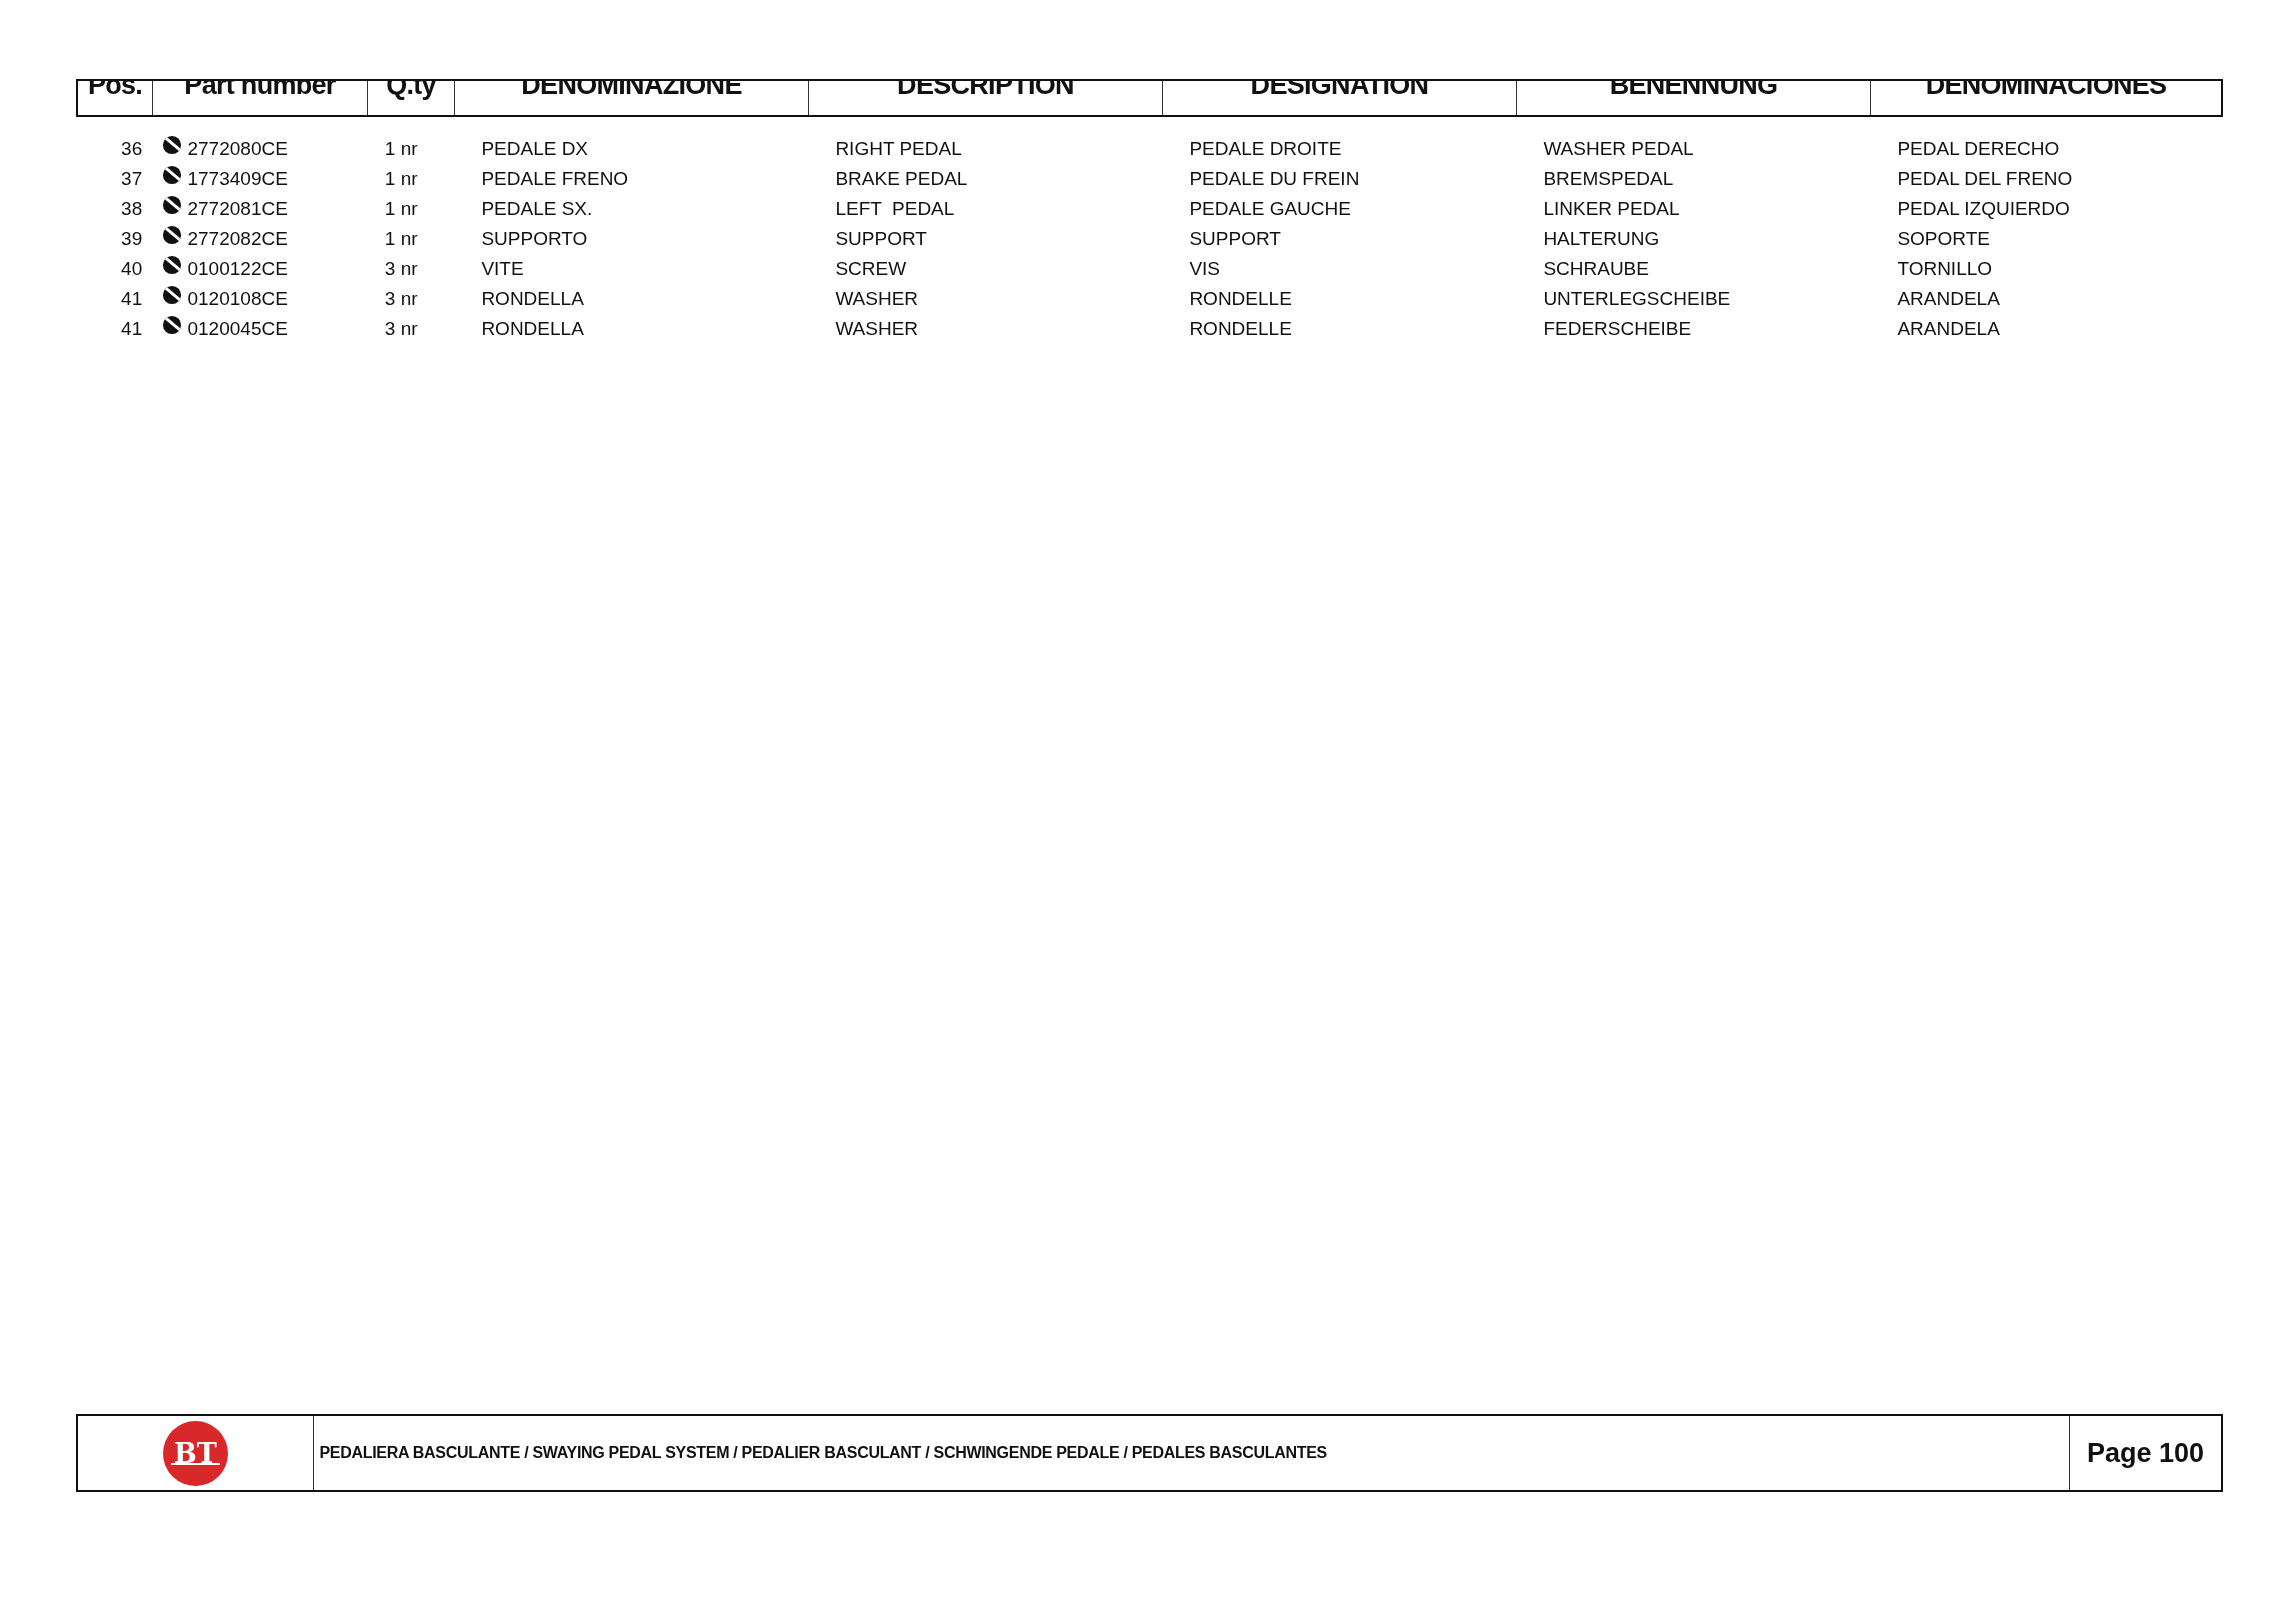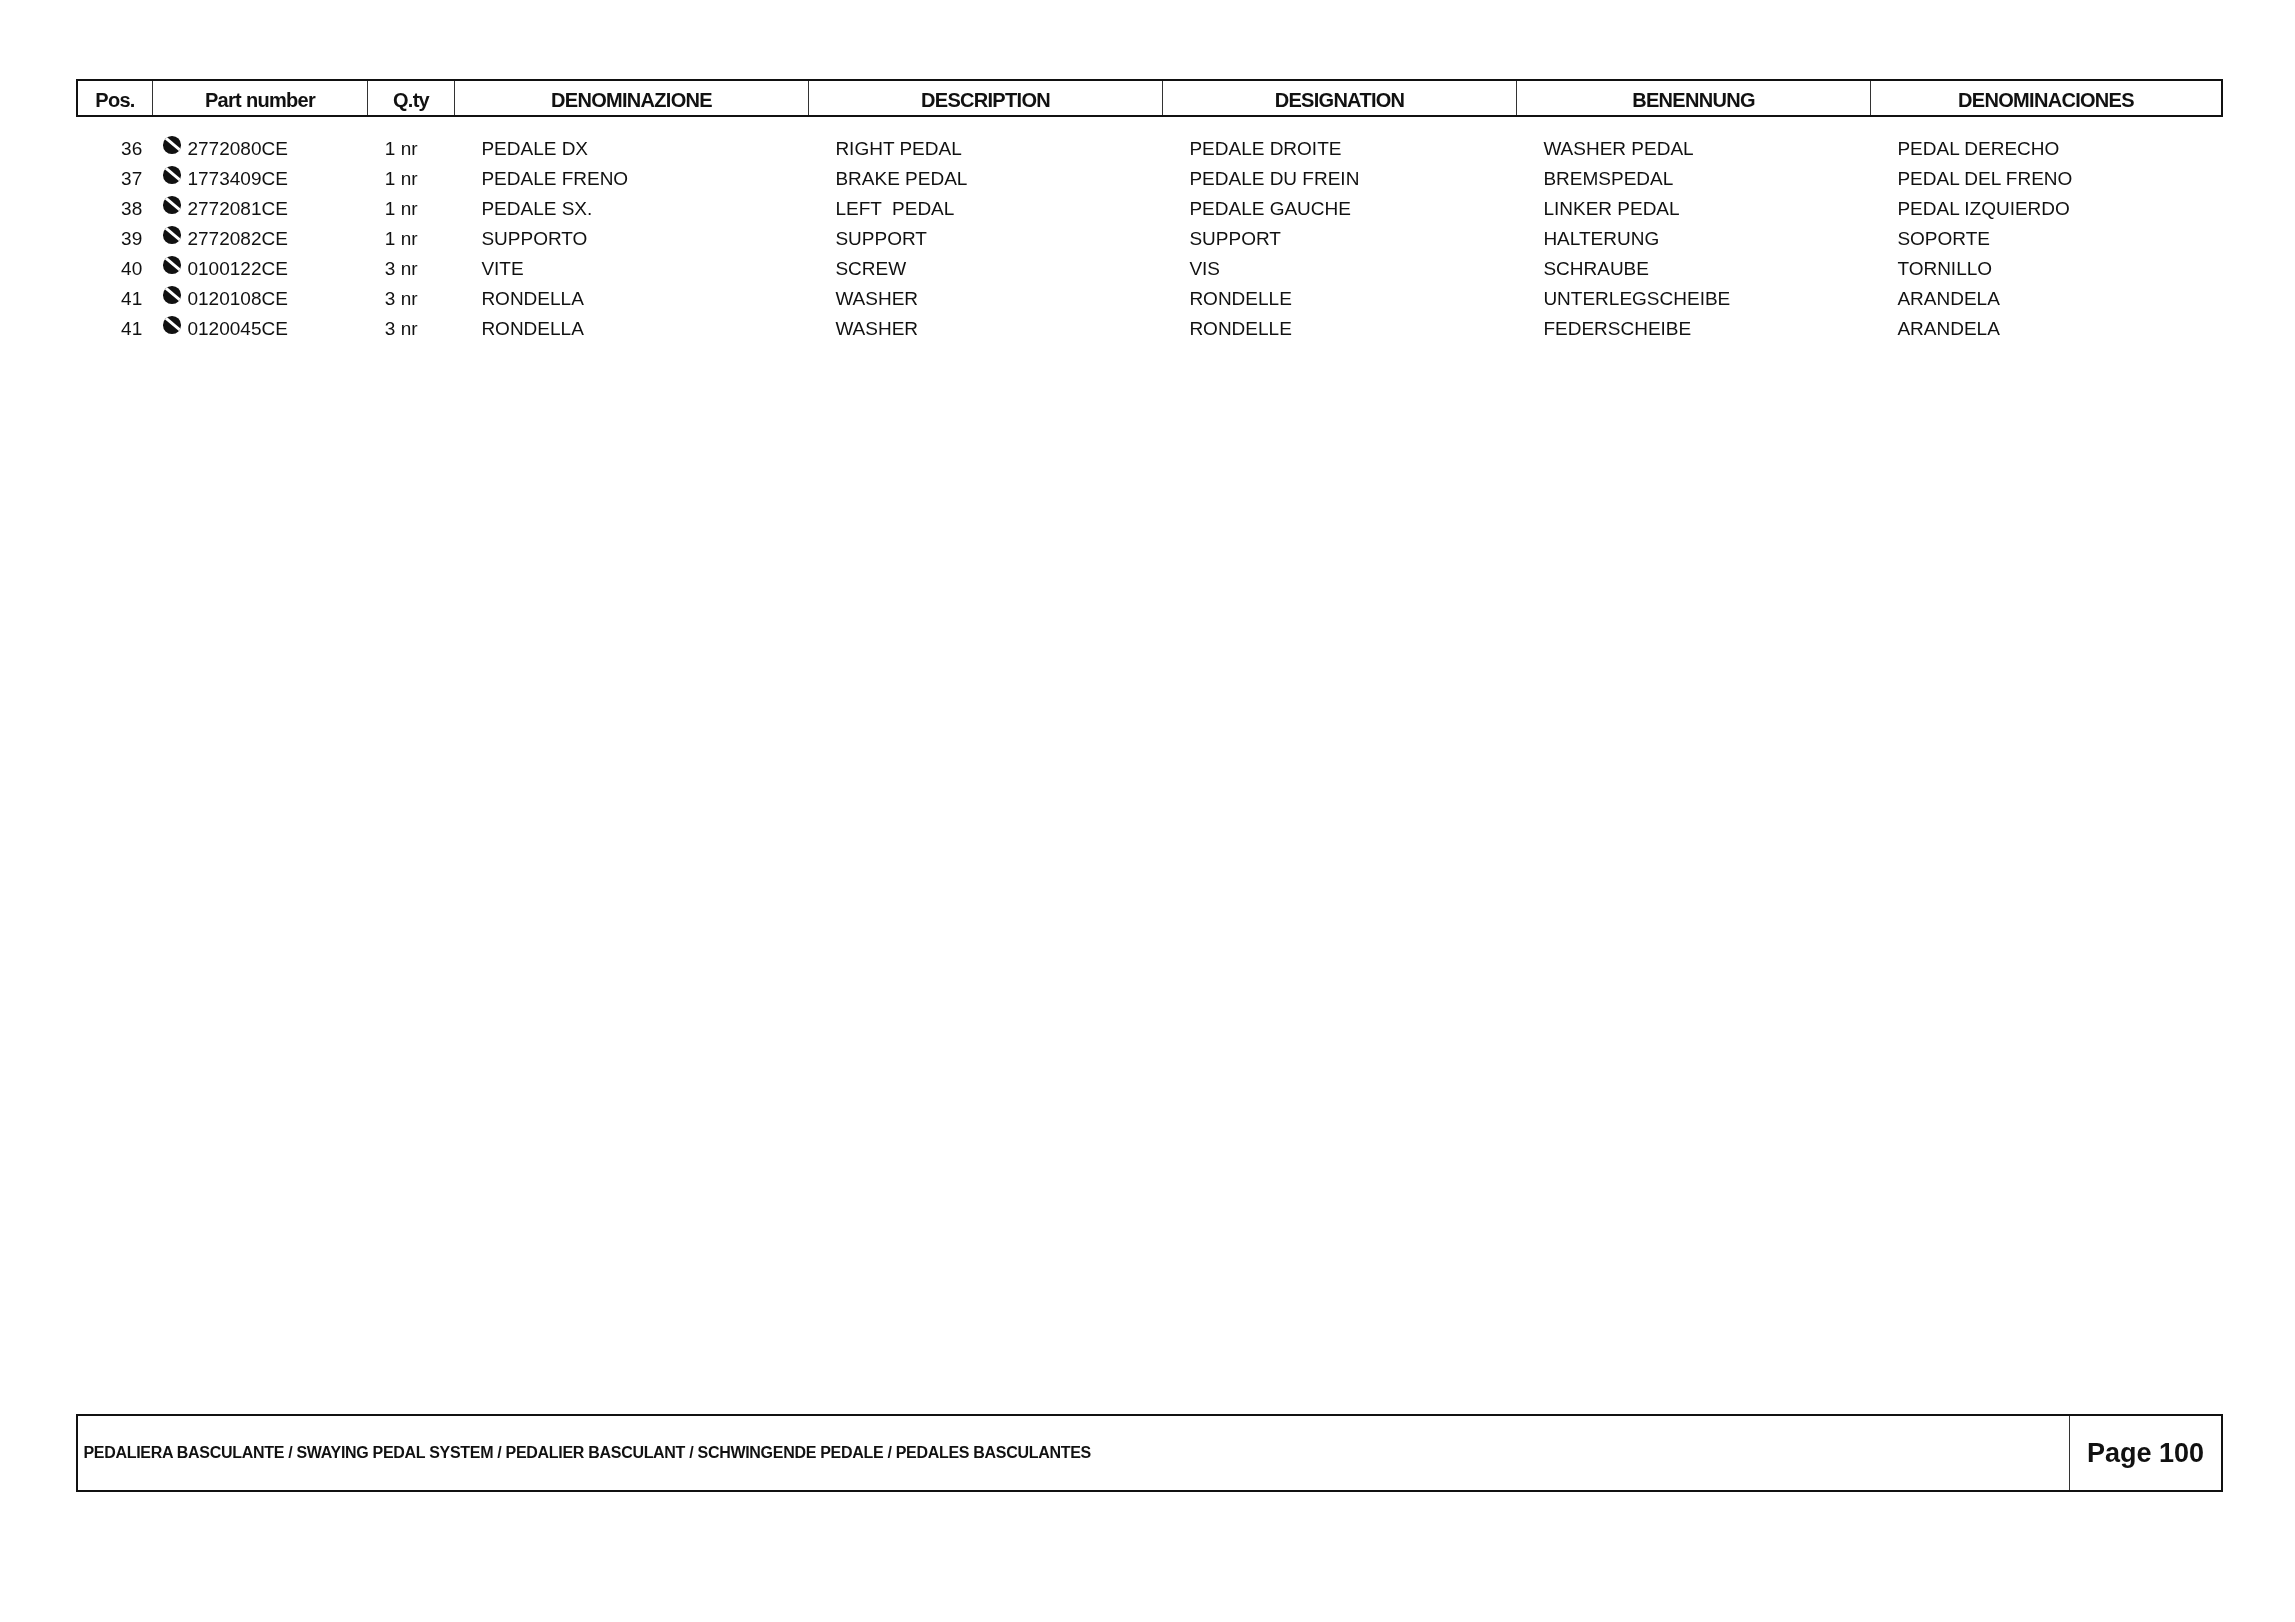--- a/index.html
+++ b/index.html
@@ -1,18 +1,18 @@
 <!DOCTYPE html>
 <html style="font-size:11px"><head>
 <meta charset="utf-8">
 <style>
   html, body { margin:0; padding:0; background:#ffffff; }
   body { width:2295px; height:1622px; position:relative; font-family:"Liberation Sans", sans-serif; color:#111; }
   .hdr { position:absolute; left:76px; top:79px; width:2147px; height:38px; border:2px solid #111; box-sizing:border-box; display:flex; }
-  .hdr .c { border-right:1.4px solid #333; box-sizing:border-box; display:flex; align-items:flex-end; justify-content:center; padding-bottom:3px; font-weight:bold; font-size:20px; letter-spacing:-0.7px; white-space:nowrap; overflow:hidden; }
+  .hdr .c { border-right:1.4px solid #333; box-sizing:border-box; display:flex; align-items:flex-end; justify-content:center; padding-bottom:14px; font-weight:bold; font-size:27px; letter-spacing:-0.7px; white-space:nowrap; overflow:hidden; }
   .hdr .c:last-child { border-right:none; }
   .rows { position:absolute; left:88px; top:134px; width:2147px; }
   .row { display:flex; height:30px; align-items:center; font-size:19px; }
   .row > div { box-sizing:border-box; white-space:pre; }
   .pos { width:75px; text-align:center; padding-left:12.3px; }
   .pn { width:215px; display:flex; align-items:center; }
   .qty { width:87px; padding-left:6.8px; }
   .lc { width:354px; padding-left:16.4px; }
   .icon-part { width:17.7px; height:17.7px; border-radius:50%; background:#111; position:relative; margin-left:0px; margin-right:6.8px; margin-top:-8.2px; flex:0 0 auto; overflow:hidden; }
   .icon-part::after { content:""; position:absolute; left:-2.7px; top:6.8px; width:27px; height:2.7px; background:#fff; transform:rotate(40deg); }
@@ -104,16 +104,22 @@
     <div class="qty">3 nr</div>
     <div class="lc">RONDELLA</div>
     <div class="lc">WASHER</div>
     <div class="lc">RONDELLE</div>
     <div class="lc">FEDERSCHEIBE</div>
     <div class="lc">ARANDELA</div>
   </div>
 </div>
 
 <div class="ftr">
+  <div class="logo-cell">
+    <div class="logo">
+      <span>BT</span>
+      <span class="bar"></span>
+    </div>
+  </div>
   <div class="title-cell">PEDALIERA BASCULANTE / SWAYING PEDAL SYSTEM / PEDALIER BASCULANT / SCHWINGENDE PEDALE / PEDALES BASCULANTES</div>
   <div class="page-cell">Page 100</div>
 </div>
 
 
 </body></html>

